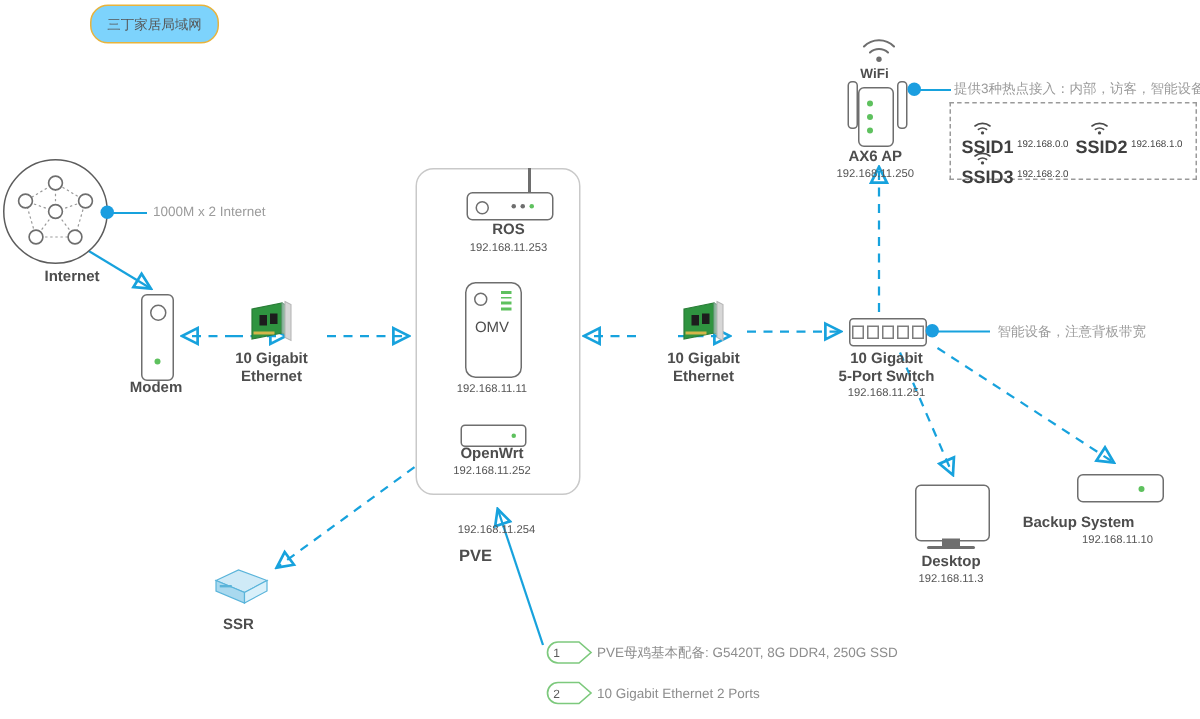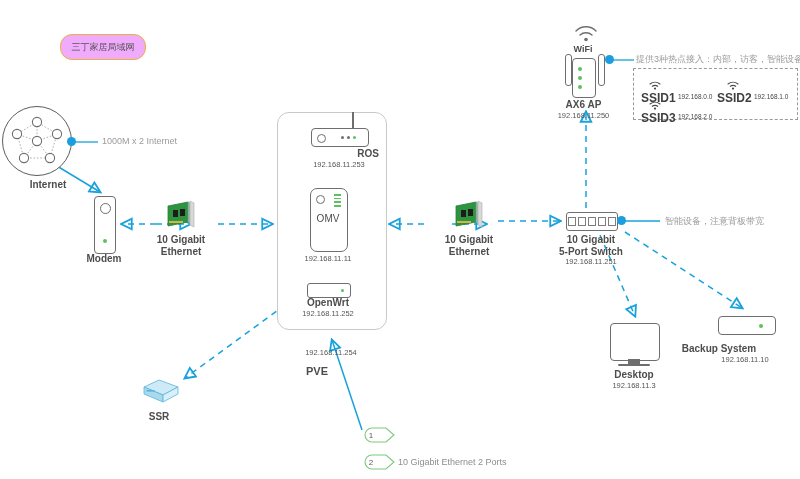--- a/index.html
+++ b/index.html
@@ -22,21 +22,21 @@
     font-size:7.5px;color:#555;white-space:nowrap;line-height:10px;
   }
   .note{
     position:absolute;font-size:9px;color:#9b9b9b;white-space:nowrap;
   }
   
   #title-pill{
     position:absolute;left:60px;top:3px;
     width:84px;height:24px;border:1.4px solid #e8b33c;border-radius:12px;
     display:flex;align-items:center;justify-content:center;
-    font-size:9px;color:#555;background:#f0abfc;margin-top:31px;
+    font-size:9px;color:#555;background:#7dd3fc;
   }
   
   #internet-circle{
     position:absolute;left:2px;top:106px;width:68px;height:68px;
     border:1.3px solid #5c5c5c;border-radius:50%;background:#fff;
   }
   
   #modem-body{
     position:absolute;left:94px;top:196px;width:20px;height:56px;
     border:1.3px solid #6e6e6e;border-radius:4px;background:#fff;
@@ -217,21 +217,21 @@
 
   <div id="pve-box"></div>
 
   <div id="ros-ant"></div>
   <div id="ros-body">
     <span class="o"></span>
     <span class="d" style="left:29px;background:#6e6e6e;"></span>
     <span class="d" style="left:35px;background:#6e6e6e;"></span>
     <span class="d" style="left:41px;background:#5ec15e;"></span>
   </div>
-  <div class="lbl" style="left:299px;top:148px;width:80px;text-align:right;">ROS</div>
+  <div class="lbl" style="left:299px;top:148px;width:80px;">ROS</div>
   <div class="ip" style="left:299px;top:160px;width:80px;">192.168.11.253</div>
 
   <div id="omv-body">
     <span class="o"></span>
     <span class="bars">
         <i></i>
         <i></i>
         <i></i>
         <i></i>
       </span>
@@ -351,20 +351,21 @@
   <div class="lbl" style="left:664px;top:343px;width:110px;">Backup System</div>
   <div class="ip" style="left:690px;top:355px;width:110px;">192.168.11.10</div>
 
   <div class="legend-row" style="left:364px;top:427px;">
     <div class="legend-badge">
       <svg style="position:absolute;left:0;top:0;" width="34" height="16" viewBox="0 0 34 16">
         <path d="M8,1 L22,1 L30,8 L22,15 L8,15 A7,7 0 0,1 8,1 Z" fill="#fff" stroke="#7dc97d" stroke-width="1.1"></path>
       </svg>
       <span style="position:relative;z-index:2;left:-3px;">1</span>
     </div>
+    <span class="legend-text">PVE母鸡基本配备: G5420T, 8G DDR4, 250G SSD</span>
   </div>
 
   <div class="legend-row" style="left:364px;top:454px;">
     <div class="legend-badge">
       <svg style="position:absolute;left:0;top:0;" width="34" height="16" viewBox="0 0 34 16">
         <path d="M8,1 L22,1 L30,8 L22,15 L8,15 A7,7 0 0,1 8,1 Z" fill="#fff" stroke="#7dc97d" stroke-width="1.1"></path>
       </svg>
       <span style="position:relative;z-index:2;left:-3px;">2</span>
     </div>
     <span class="legend-text">10 Gigabit Ethernet  2 Ports</span>

